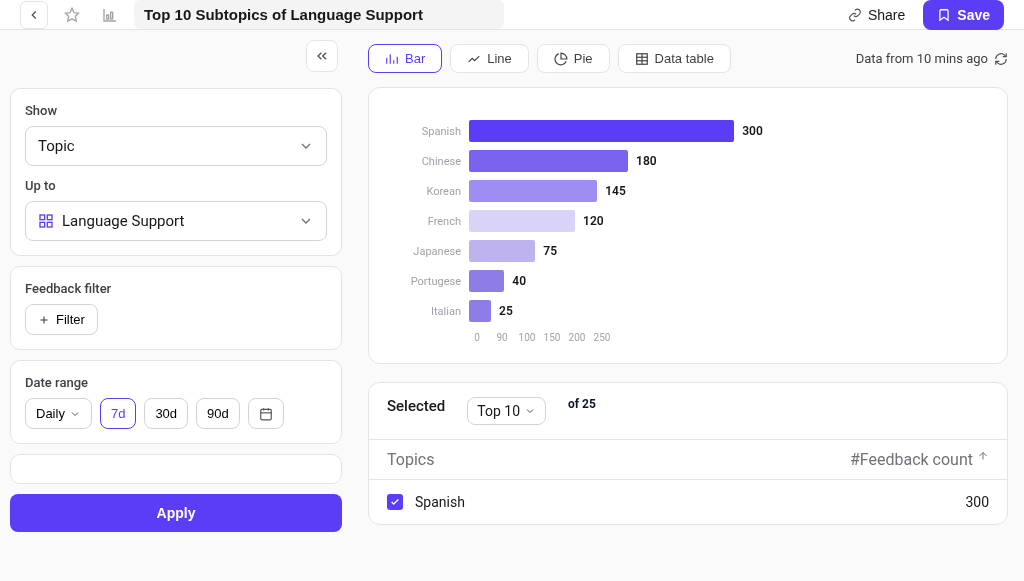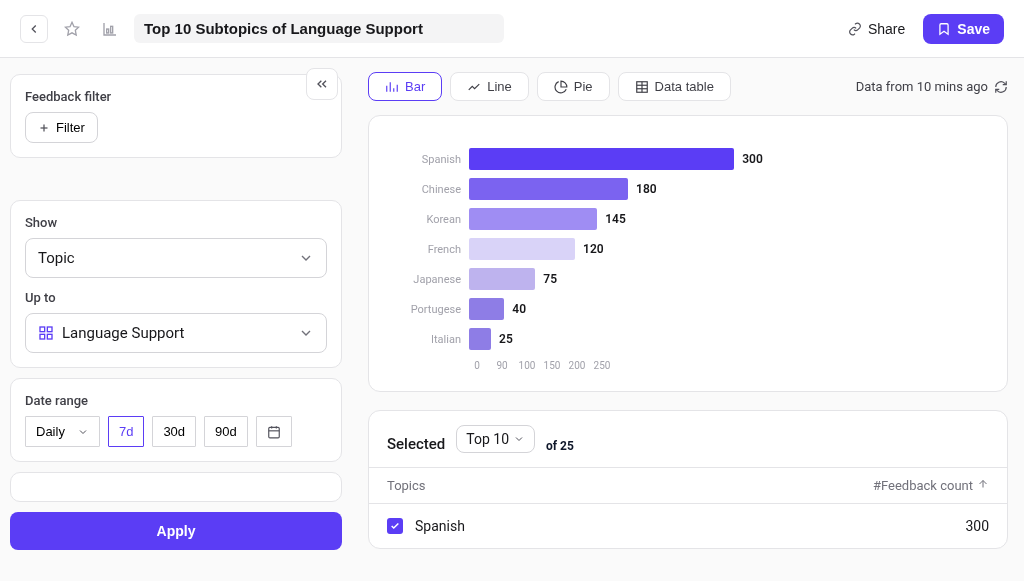--- a/index.html
+++ b/index.html
@@ -1,18 +1,18 @@
 <!DOCTYPE html>
 <html><head>
 <meta charset="utf-8">
 <style>
 * { box-sizing: border-box; margin: 0; padding: 0; }
 body { font-family: -apple-system, BlinkMacSystemFont, 'Segoe UI', Roboto, sans-serif; font-size: 14px; color: #18181b; background: #fafafa; width: 1024px; height: 581px; overflow: hidden; }
 
-.header { height: 58px; display: flex; align-items: center; padding: 0 20px; background: #fff; border-bottom: 1px solid #e4e4e7; gap: 10px; }
+.header { height: 30px; display: flex; align-items: center; padding: 0 20px; background: #fff; border-bottom: 1px solid #e4e4e7; gap: 10px; }
 .header-left { display: flex; align-items: center; gap: 10px; }
 .icon-btn { width: 28px; height: 28px; display: flex; align-items: center; justify-content: center; border: 1px solid #e4e4e7; border-radius: 6px; background: #fff; cursor: pointer; color: #52525b; }
 .icon-btn.borderless { border: none; }
 .title-input { border: none; background: #f4f4f5; padding: 6px 10px; border-radius: 6px; font-size: 15px; font-weight: 600; color: #18181b; width: 370px; }
 .header-right { margin-left: auto; display: flex; align-items: center; gap: 10px; }
 .share-btn { display: flex; align-items: center; gap: 6px; border: none; background: transparent; cursor: pointer; font-size: 14px; font-weight: 500; color: #18181b; padding: 6px 8px; }
 .save-btn { display: flex; align-items: center; gap: 6px; border: none; background: #5b3df5; color: #fff; font-weight: 600; padding: 7px 14px; border-radius: 8px; cursor: pointer; font-size: 14px; }
 
 .body { display: flex; height: 535px; }
 .sidebar { width: 352px; padding: 16px 10px 10px 10px; position: relative; background: #fafafa; overflow-y: auto; }
@@ -22,21 +22,21 @@
 .card-first { margin-top: 42px; }
 .section-label { font-size: 13px; font-weight: 500; color: #3f3f46; margin-bottom: 8px; }
 .section-label + .section-label-spaced, .select + .section-label { margin-top: 12px; }
 .select { height: 40px; border: 1px solid #d4d4d8; border-radius: 8px; display: flex; align-items: center; padding: 0 12px; justify-content: space-between; cursor: pointer; background: #fff; }
 .select-text { font-size: 15px; color: #18181b; display: flex; align-items: center; gap: 8px; }
 .chev { color: #71717a; }
 
 .filter-btn { display: inline-flex; align-items: center; gap: 6px; border: 1px solid #d4d4d8; border-radius: 8px; padding: 7px 12px; background: #fff; cursor: pointer; font-size: 13px; }
 
 .range-row { display: flex; gap: 8px; }
-.range-btn { border: 1px solid #d4d4d8; border-radius: 1px; padding: 7px 10px; background: #fff; cursor: pointer; font-size: 13px; display: flex; align-items: center; gap: 12px; }
+.range-btn { border: 1px solid #d4d4d8; border-radius: 8px; padding: 7px 10px; background: #fff; cursor: pointer; font-size: 13px; display: flex; align-items: center; gap: 4px; }
 .range-btn.active { border-color: #5b3df5; color: #5b3df5; }
 .range-btn.square { width: 36px; justify-content: center; }
 
 .apply-btn { width: 100%; background: #5b3df5; color: #fff; font-weight: 600; border: none; border-radius: 8px; height: 38px; cursor: pointer; font-size: 14px; }
 
 .main { flex: 1; padding: 14px 16px; overflow-y: auto; }
 .chart-toolbar { display: flex; align-items: center; margin-bottom: 14px; }
 .chart-tabs { display: flex; gap: 8px; }
 .chart-tab { display: flex; align-items: center; gap: 6px; border: 1px solid #e4e4e7; border-radius: 8px; padding: 6px 16px; background: #fff; cursor: pointer; font-size: 13px; color: #3f3f46; }
 .chart-tab.active { border-color: #5b3df5; color: #5b3df5; }
@@ -46,25 +46,25 @@
 .chart-inner { display: flex; flex-direction: column; }
 .bar-row { display: flex; align-items: center; height: 30px; }
 .bar-label { width: 72px; text-align: right; font-size: 11px; color: #a1a1aa; padding-right: 8px; }
 .bar-track { flex: 1; position: relative; }
 .bar-fill { height: 22px; border-radius: 2px; }
 .bar-value { position: absolute; left: 0; top: 0; height: 22px; display: flex; align-items: center; font-size: 12px; font-weight: 600; color: #18181b; }
 .axis { display: flex; margin-left: 80px; margin-top: 6px; }
 .axis-tick { font-size: 10px; color: #a1a1aa; width: 50px; text-align: center; margin-left: -25px; }
 
 .table-card { border: 1px solid #e4e4e7; border-radius: 12px; background: #fff; }
-.table-header { display: flex; align-items: flex-end; padding: 14px 18px; gap: 11px; }
+.table-header { display: flex; align-items: flex-start; padding: 14px 18px; gap: 22px; }
 .selected-label { font-size: 15px; font-weight: 500; }
 .top-sel { border: 1px solid #d4d4d8; border-radius: 8px; padding: 5px 9px; display: flex; align-items: center; gap: 4px; cursor: pointer; font-size: 14px; }
 .of-total { font-size: 12px; color: #0f172a; font-weight: bold; }
-.table-cols { display: flex; border-top: 1px solid #e4e4e7; border-bottom: 1px solid #e4e4e7; padding: 10px 18px; font-size: 13px; color: #71717a; }
+.table-cols { display: flex; border-top: 1px solid #e4e4e7; border-bottom: 1px solid #e4e4e7; padding: 10px 18px; font-size: 16px; color: #71717a; }
 .col-topic { flex: 1; }
 .col-count { width: 160px; text-align: right; display: flex; align-items: flex-start; justify-content: flex-end; gap: 4px; }
 .table-row { display: flex; align-items: center; padding: 14px 18px; }
 .checkbox { width: 16px; height: 16px; border-radius: 3px; background: #5b3df5; display: flex; align-items: center; justify-content: center; margin-right: 12px; }
 .row-topic { flex: 1; font-size: 14px; }
 .row-count { width: 160px; text-align: right; font-size: 14px; }
 
 svg { display: block; }
 </style>
 </head>
@@ -109,59 +109,59 @@
 </div>
 
 <div class="body">
   <div class="sidebar">
     <button class="collapse-btn">
       <svg width="16" height="16" viewBox="0 0 24 24" fill="none" stroke="#52525b" stroke-width="2">
           <polyline points="11 17 6 12 11 7"></polyline>
           <polyline points="18 17 13 12 18 7"></polyline>
         </svg>
     </button>
+
+    <div class="card card-first">
+      <div class="section-label">Show</div>
+      <div class="select">
+        <span class="select-text">Topic</span>
+        <span class="chev">
+            <svg width="16" height="16" viewBox="0 0 24 24" fill="none" stroke="currentColor" stroke-width="2">
+              <polyline points="6 9 12 15 18 9"></polyline>
+            </svg>
+          </span>
+      </div>
+      <div class="section-label" style="margin-top:12px">Up to</div>
+      <div class="select">
+        <span class="select-text">
+          <svg width="16" height="16" viewBox="0 0 24 24" fill="none" stroke="#5b3df5" stroke-width="2">
+              <rect x="3" y="3" width="7" height="7"></rect>
+              <rect x="14" y="3" width="7" height="7"></rect>
+              <rect x="3" y="14" width="7" height="7"></rect>
+              <rect x="14" y="14" width="7" height="7"></rect>
+            </svg>
+          <span>Language Support</span>
+        </span>
+        <span class="chev">
+            <svg width="16" height="16" viewBox="0 0 24 24" fill="none" stroke="currentColor" stroke-width="2">
+              <polyline points="6 9 12 15 18 9"></polyline>
+            </svg>
+          </span>
+      </div>
+    </div>
 
     <div class="card">
       <div class="section-label">Feedback filter</div>
       <button class="filter-btn">
         <svg width="12" height="12" viewBox="0 0 24 24" fill="none" stroke="#52525b" stroke-width="2.5">
             <line x1="12" y1="5" x2="12" y2="19"></line>
             <line x1="5" y1="12" x2="19" y2="12"></line>
           </svg>
         <span>Filter</span>
       </button>
-    </div>
-
-    <div class="card card-first">
-      <div class="section-label">Show</div>
-      <div class="select">
-        <span class="select-text">Topic</span>
-        <span class="chev">
-            <svg width="16" height="16" viewBox="0 0 24 24" fill="none" stroke="currentColor" stroke-width="2">
-              <polyline points="6 9 12 15 18 9"></polyline>
-            </svg>
-          </span>
-      </div>
-      <div class="section-label" style="margin-top:12px">Up to</div>
-      <div class="select">
-        <span class="select-text">
-          <svg width="16" height="16" viewBox="0 0 24 24" fill="none" stroke="#5b3df5" stroke-width="2">
-              <rect x="3" y="3" width="7" height="7"></rect>
-              <rect x="14" y="3" width="7" height="7"></rect>
-              <rect x="3" y="14" width="7" height="7"></rect>
-              <rect x="14" y="14" width="7" height="7"></rect>
-            </svg>
-          <span>Language Support</span>
-        </span>
-        <span class="chev">
-            <svg width="16" height="16" viewBox="0 0 24 24" fill="none" stroke="currentColor" stroke-width="2">
-              <polyline points="6 9 12 15 18 9"></polyline>
-            </svg>
-          </span>
-      </div>
     </div>
 
     <div class="card">
       <div class="section-label">Date range</div>
       <div class="range-row">
         <button class="range-btn">
           <span>Daily</span>
           <svg width="12" height="12" viewBox="0 0 24 24" fill="none" stroke="#52525b" stroke-width="2">
               <polyline points="6 9 12 15 18 9"></polyline>
             </svg>

